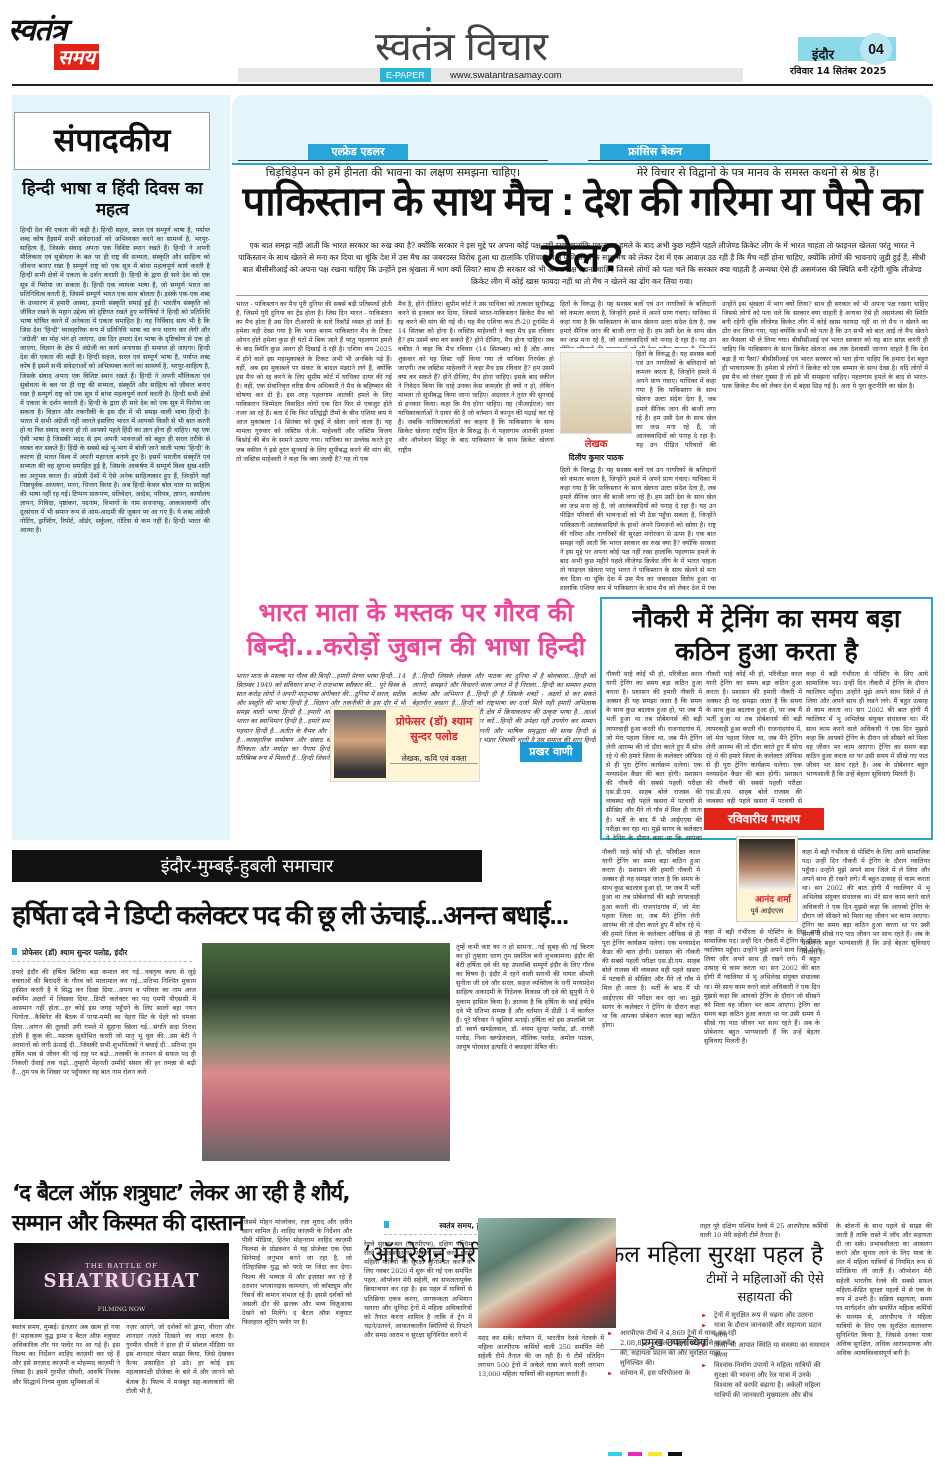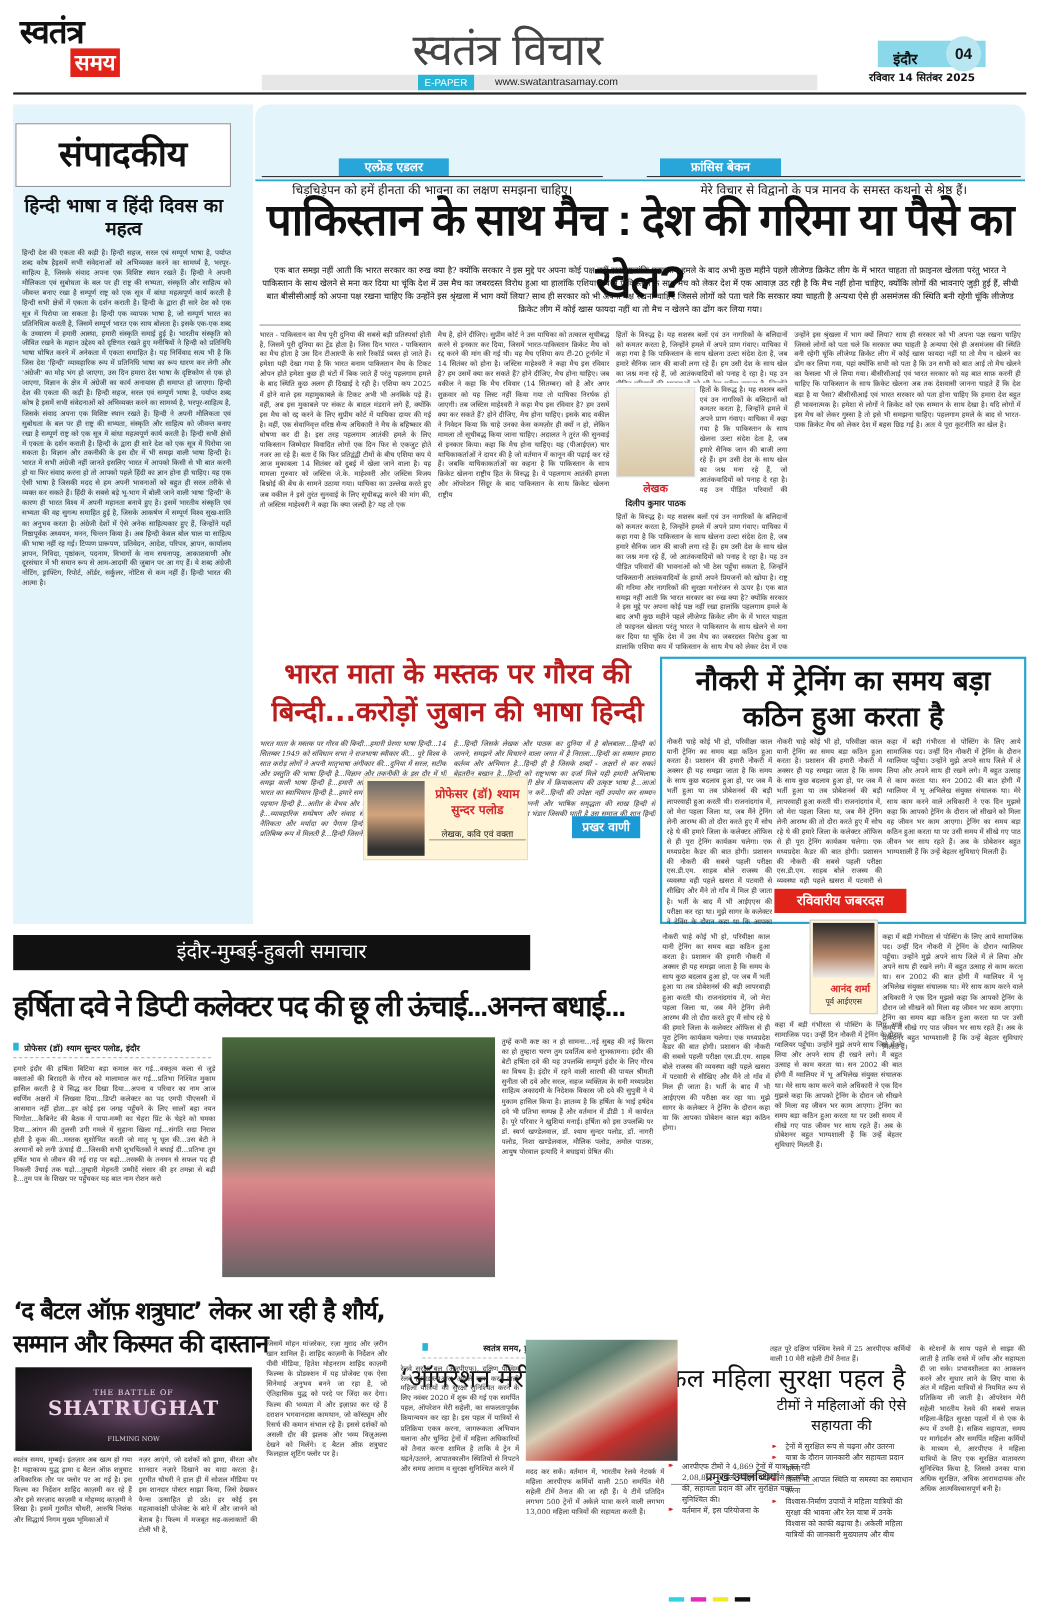--- a/index.html
+++ b/index.html
@@ -2,21 +2,21 @@
 <html><head>
 <meta charset="utf-8">
 <style>
   * { box-sizing: border-box; margin: 0; padding: 0; }
   body { width: 945px; height: 1468px; background: #fff; font-family: "DejaVu Sans", sans-serif; color: #222; position: relative; overflow: hidden; }
   .abs { position: absolute; }
   .body-text { font-family: "DejaVu Serif", serif; font-size: 6.4px; line-height: 9.1px; color: #333; text-align: justify; overflow: hidden; }
   .italic { font-style: italic; }
 
   
-  #logo { left: 18px; top: 14px; width: 90px; height: 62px; }
+  #logo { left: 8px; top: 14px; width: 90px; height: 62px; font-style: italic; }
   #logo .top { font-family: "DejaVu Serif", serif; font-weight: bold; font-size: 30px; line-height: 32px; color: #111; letter-spacing: -1px; }
   #logo .bot { position: absolute; left: 46px; top: 30px; background: #e2231a; color: #fff; font-weight: bold; font-size: 20px; line-height: 26px; padding: 0 4px; }
   #mast-title { left: 375px; top: 22px; font-size: 40px; line-height: 48px; color: #444; font-family: "DejaVu Sans", sans-serif; letter-spacing: -1px; }
   #mast-bar { left: 238px; top: 68px; width: 505px; height: 14px; background: #e7e7e7; }
   #epaper { left: 380px; top: 68px; height: 14px; background: #29b6d6; color: #fff; font-size: 9px; line-height: 14px; padding: 0 6px; font-family: "Liberation Sans", sans-serif; }
   #site-url { left: 450px; top: 68px; height: 14px; font-size: 9.5px; line-height: 14px; color: #222; font-family: "Liberation Sans", sans-serif; }
   #city-box { left: 798px; top: 37px; width: 98px; height: 24px; background: #8ad8ea; }
   #city { left: 812px; top: 44px; font-size: 13px; line-height: 22px; font-weight: bold; color: #111; }
   #page-no { left: 860px; top: 33px; width: 32px; height: 32px; border-radius: 50%; background: #b8e6f1; font-size: 14px; font-weight: bold; line-height: 32px; text-align: center; color: #111; font-family: "Liberation Sans", sans-serif; }
   #date { left: 790px; top: 64px; font-size: 9.5px; font-weight: bold; color: #111; }
@@ -39,21 +39,21 @@
   #main-head { left: 232px; top: 173px; width: 700px; text-align: center; font-family: Liberation Sans, sans-serif; font-weight: bold; font-size: 40px; line-height: 56px; color: #111; letter-spacing: -1px; }
   #main-lead { left: 236px; top: 240px; width: 692px; font-size: 7.6px; line-height: 12px; text-align: center; color: #111; font-family: "DejaVu Serif", serif; }
   #lead-rule { left: 236px; top: 295px; width: 692px; height: 1px; background: #999; }
 
   .col { height: 300px; }
   #author1-photo { left: 560px; top: 352px; width: 72px; height: 82px; background: linear-gradient(#f3efe4, #d8c9a8); border: 1px solid #ddd; }
   #author1-role { left: 560px; top: 436px; width: 72px; text-align: center; font-size: 10px; font-weight: bold; color: #d7262b; }
   #author1-name { left: 556px; top: 452px; width: 80px; text-align: center; font-size: 7.6px; font-weight: bold; color: #222; }
 
   
-  #hindi-head { left: 236px; top: 596px; width: 360px; text-align: center; font-size: 25px; line-height: 34px; color: #b91c1c; font-weight: bold; font-family: "DejaVu Sans", sans-serif; }
+  #hindi-head { left: 236px; top: 596px; width: 360px; text-align: center; font-size: 25px; line-height: 34px; color: #ec4899; font-weight: bold; font-family: "DejaVu Sans", sans-serif; }
   #hindi-author-box { left: 330px; top: 706px; width: 150px; height: 76px; background: #fff5d6; border: 1px solid #ddd; }
   #hindi-author-photo { left: 334px; top: 710px; width: 52px; height: 68px; background: linear-gradient(#6a6a6a, #d4a57c 45%, #333 90%); }
   #hindi-author-name { left: 388px; top: 714px; width: 92px; font-size: 11px; line-height: 15px; color: #d7262b; text-align: center; font-weight: bold; }
   #hindi-author-role { left: 390px; top: 752px; width: 88px; font-size: 8px; color: #222; text-align: center; border-bottom: 1px solid #999; }
   #prakhar { left: 520px; top: 742px; width: 62px; height: 20px; background: #1c9ad6; color: #fff; font-weight: bold; font-size: 11px; line-height: 20px; text-align: center; }
 
   
   #job-box { left: 600px; top: 597px; width: 333px; height: 243px; border: 2px solid #29a6cc; }
   #job-head { left: 604px; top: 602px; width: 325px; text-align: center; font-size: 25px; line-height: 33px; font-weight: bold; color: #111; }
   #gossip { left: 704px; top: 808px; width: 120px; height: 22px; background: #e2231a; color: #fff; font-weight: bold; font-size: 12px; line-height: 22px; text-align: center; }
@@ -138,21 +138,21 @@
 <div class="abs" id="hindi-author-photo"></div>
 <div class="abs" id="hindi-author-name">प्रोफेसर (डॉ) श्याम सुन्दर पलोड</div>
 <div class="abs" id="hindi-author-role">लेखक, कवि एवं वक्ता</div>
 <div class="abs" id="prakhar">प्रखर वाणी</div>
 
 <div class="abs" id="job-box"></div>
 <div class="abs" id="job-head">नौकरी में ट्रेनिंग का समय बड़ा कठिन हुआ करता है</div>
 <div class="abs body-text" style="left:606px;top:670px;width:96px;height:170px;">नौकरी चाहे कोई भी हो, परिवीक्षा काल यानी ट्रेनिंग का समय बड़ा कठिन हुआ करता है। प्रशासन की हमारी नौकरी में अक्सर ही यह समझा जाता है कि समय के साथ कुछ बदलाव हुआ हो, पर जब मैं भर्ती हुआ था तब प्रोबेशनर्स की बड़ी लापरवाही हुआ करती थी। राजनांदगांव में, जो मेरा पहला जिला था, जब मैंने ट्रेनिंग लेनी आरम्भ की तो दौरा करते हुए मैं सोच रहे थे की हमारे जिला के कलेक्टर ऑफिस से ही पूरा ट्रेनिंग कार्यक्रम चलेगा। एक मध्यप्रदेश कैडर की बात होगी। प्रशासन की नौकरी की सबसे पहली परीक्षा एस.डी.एम. साहब बोले राजस्व की व्यवस्था वही पहले खसरा में पटवारी से सीखिए और मैंने तो गाँव में मिल ही जाता है। भर्ती के बाद मैं भी आईएएस की परीक्षा कर रहा था। मुझे सागर के कलेक्टर ने ट्रेनिंग के दौरान कहा था कि आपका प्रोबेशन काल बड़ा कठिन होगा।</div>
 <div class="abs body-text" style="left:706px;top:670px;width:96px;height:136px;">नौकरी चाहे कोई भी हो, परिवीक्षा काल यानी ट्रेनिंग का समय बड़ा कठिन हुआ करता है। प्रशासन की हमारी नौकरी में अक्सर ही यह समझा जाता है कि समय के साथ कुछ बदलाव हुआ हो, पर जब मैं भर्ती हुआ था तब प्रोबेशनर्स की बड़ी लापरवाही हुआ करती थी। राजनांदगांव में, जो मेरा पहला जिला था, जब मैंने ट्रेनिंग लेनी आरम्भ की तो दौरा करते हुए मैं सोच रहे थे की हमारे जिला के कलेक्टर ऑफिस से ही पूरा ट्रेनिंग कार्यक्रम चलेगा। एक मध्यप्रदेश कैडर की बात होगी। प्रशासन की नौकरी की सबसे पहली परीक्षा एस.डी.एम. साहब बोले राजस्व की व्यवस्था वही पहले खसरा में पटवारी से सीखिए और मैंने तो गाँव में मिल ही जाता है। भर्ती के बाद मैं भी आईएएस की परीक्षा कर रहा था। मुझे सागर के कलेक्टर ने ट्रेनिंग के दौरान कहा था कि आपका प्रोबेशन काल बड़ा कठिन होगा।</div>
 <div class="abs body-text" style="left:806px;top:670px;width:122px;height:170px;">कहा में बड़ी गंभीरता से पोस्टिंग के लिए आये सामाजिक पद। उन्हीं दिन नौकरी में ट्रेनिंग के दौरान ग्वालियर पहुँचा। उन्होंने मुझे अपने साथ जिले में ले लिया और अपने साथ ही रखने लगे। मैं बहुत उत्साह से काम करता था। सन 2002 की बात होगी मैं ग्वालियर में भू अभिलेख संयुक्त संचालक था। मेरे साथ काम करने वाले अधिकारी ने एक दिन मुझसे कहा कि आपको ट्रेनिंग के दौरान जो सीखने को मिला वह जीवन भर काम आएगा। ट्रेनिंग का समय बड़ा कठिन हुआ करता था पर उसी समय में सीखे गए पाठ जीवन भर साथ रहते हैं। अब के प्रोबेशनर बहुत भाग्यशाली हैं कि उन्हें बेहतर सुविधाएं मिलती हैं।</div>
-<div class="abs" id="gossip">रविवारीय जबरदस</div>
+<div class="abs" id="gossip">रविवारीय गपशप</div>
 
 <div class="abs body-text" style="left:602px;top:848px;width:98px;height:318px;">नौकरी चाहे कोई भी हो, परिवीक्षा काल यानी ट्रेनिंग का समय बड़ा कठिन हुआ करता है। प्रशासन की हमारी नौकरी में अक्सर ही यह समझा जाता है कि समय के साथ कुछ बदलाव हुआ हो, पर जब मैं भर्ती हुआ था तब प्रोबेशनर्स की बड़ी लापरवाही हुआ करती थी। राजनांदगांव में, जो मेरा पहला जिला था, जब मैंने ट्रेनिंग लेनी आरम्भ की तो दौरा करते हुए मैं सोच रहे थे की हमारे जिला के कलेक्टर ऑफिस से ही पूरा ट्रेनिंग कार्यक्रम चलेगा। एक मध्यप्रदेश कैडर की बात होगी। प्रशासन की नौकरी की सबसे पहली परीक्षा एस.डी.एम. साहब बोले राजस्व की व्यवस्था वही पहले खसरा में पटवारी से सीखिए और मैंने तो गाँव में मिल ही जाता है। भर्ती के बाद मैं भी आईएएस की परीक्षा कर रहा था। मुझे सागर के कलेक्टर ने ट्रेनिंग के दौरान कहा था कि आपका प्रोबेशन काल बड़ा कठिन होगा।</div>
 <div class="abs" id="anand-box"></div>
 <div class="abs" id="anand-photo"></div>
 <div class="abs" id="anand-name">आनंद शर्मा</div>
 <div class="abs" id="anand-role">पूर्व आईएएस</div>
 <div class="abs body-text" style="left:704px;top:928px;width:116px;height:238px;">कहा में बड़ी गंभीरता से पोस्टिंग के लिए आये सामाजिक पद। उन्हीं दिन नौकरी में ट्रेनिंग के दौरान ग्वालियर पहुँचा। उन्होंने मुझे अपने साथ जिले में ले लिया और अपने साथ ही रखने लगे। मैं बहुत उत्साह से काम करता था। सन 2002 की बात होगी मैं ग्वालियर में भू अभिलेख संयुक्त संचालक था। मेरे साथ काम करने वाले अधिकारी ने एक दिन मुझसे कहा कि आपको ट्रेनिंग के दौरान जो सीखने को मिला वह जीवन भर काम आएगा। ट्रेनिंग का समय बड़ा कठिन हुआ करता था पर उसी समय में सीखे गए पाठ जीवन भर साथ रहते हैं। अब के प्रोबेशनर बहुत भाग्यशाली हैं कि उन्हें बेहतर सुविधाएं मिलती हैं।</div>
 <div class="abs body-text" style="left:802px;top:848px;width:128px;height:318px;">कहा में बड़ी गंभीरता से पोस्टिंग के लिए आये सामाजिक पद। उन्हीं दिन नौकरी में ट्रेनिंग के दौरान ग्वालियर पहुँचा। उन्होंने मुझे अपने साथ जिले में ले लिया और अपने साथ ही रखने लगे। मैं बहुत उत्साह से काम करता था। सन 2002 की बात होगी मैं ग्वालियर में भू अभिलेख संयुक्त संचालक था। मेरे साथ काम करने वाले अधिकारी ने एक दिन मुझसे कहा कि आपको ट्रेनिंग के दौरान जो सीखने को मिला वह जीवन भर काम आएगा। ट्रेनिंग का समय बड़ा कठिन हुआ करता था पर उसी समय में सीखे गए पाठ जीवन भर साथ रहते हैं। अब के प्रोबेशनर बहुत भाग्यशाली हैं कि उन्हें बेहतर सुविधाएं मिलती हैं।</div>
 
 <div class="abs" id="city-bar">इंदौर-मुम्बई-हुबली समाचार</div>

